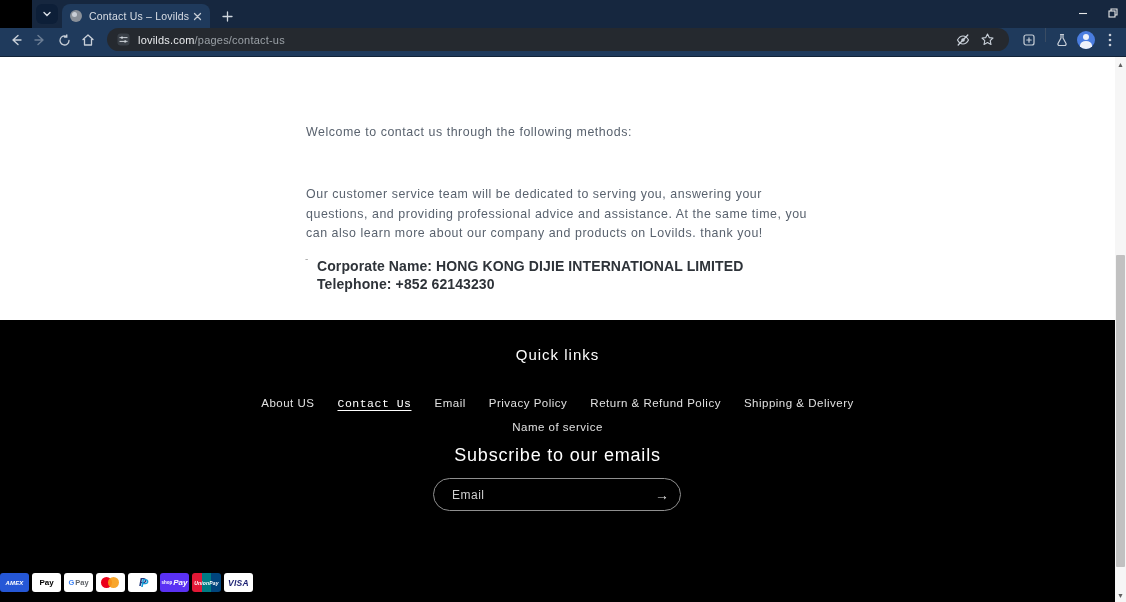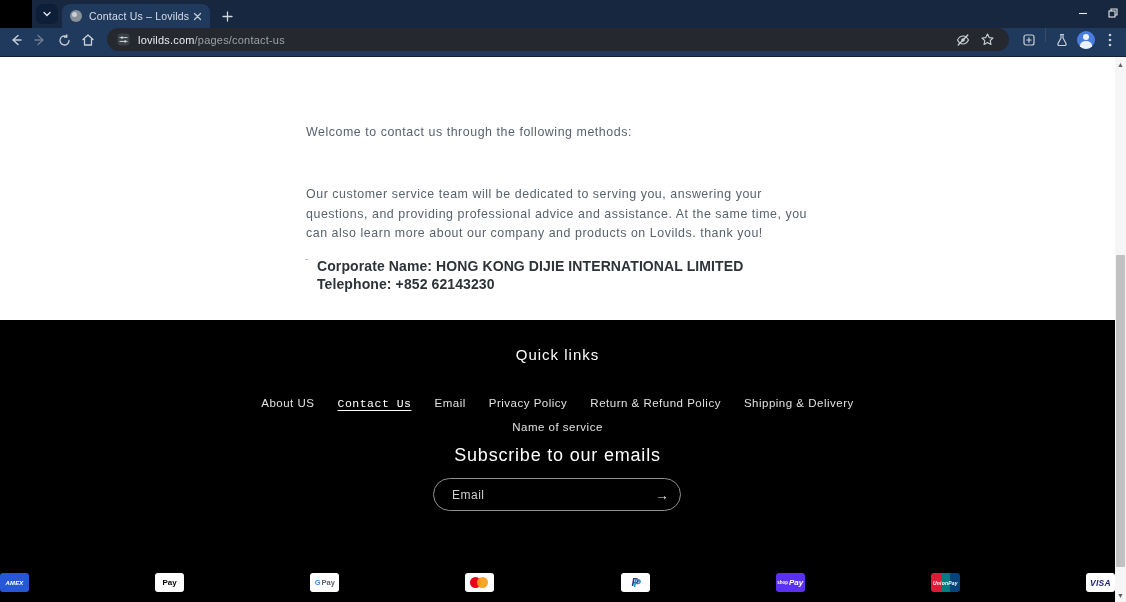--- a/index.html
+++ b/index.html
@@ -57,21 +57,21 @@
   .flink { color:#e0e0e0; font-size:11.5px; letter-spacing:.5px; text-decoration:none; cursor:pointer; }
   .flink.active { text-decoration:underline; text-underline-offset:3px; color:#fff;font-family:Liberation Mono, monospace; }
   .subscribe-title { top:125px; font-size:18px; letter-spacing:.8px; color:#fff;text-align:center; }
   .email-form { position:absolute; left:433px; top:158px; width:248px; height:33px;
     border:1px solid #8f8f8f; border-radius:17px; display:flex; align-items:center; background:transparent; }
   .email-input { flex:1; background:transparent; border:none; outline:none; color:#f97316;
     font-size:12px; letter-spacing:.5px; padding-left:18px; font-family:"Liberation Sans",sans-serif; }
   .email-input::placeholder { color:#cfcfcf; }
   .submit-arrow { width:36px; height:33px; background:none; border:none; color:#ddd; font-size:14px; cursor:pointer; }
 
-  .payments { position:absolute; left:0; top:253px; width:1115px; display:flex; justify-content:space-between; gap:3px; }
+  .payments { position:absolute; left:0; top:253px; width:1115px; display:flex; justify-content:flex-start; gap:3px; }
   .pay { width:29px; height:19px; border-radius:3px; background:#fff; display:flex;
     align-items:center; justify-content:center; font-weight:bold; overflow:hidden; position:relative; }
   .pay.amex { background:#2557d6; color:#fff; font-size:6px; font-style:italic; letter-spacing:.2px; }
   .pay.applepay { color:#000; font-size:8px; }
   .pay.gpay { font-size:7.5px; color:#5f6368; } .pay.gpay .g { color:#4285f4; margin-right:1px; }
   .pay.mc .c { position:absolute; width:11px; height:11px; border-radius:50%; top:4px; }
   .pay.mc .c.red { left:5px; background:#eb001b; } .pay.mc .c.org { left:12px; background:#f79e1b; opacity:.92; }
   .pay.pp { font-style:italic; }
   .pay.pp .p1 { position:absolute; left:11px; top:3px; font-size:11px; color:#253b80; }
   .pay.pp .p2 { position:absolute; left:13px; top:4px; font-size:11px; color:#179bd7; }

